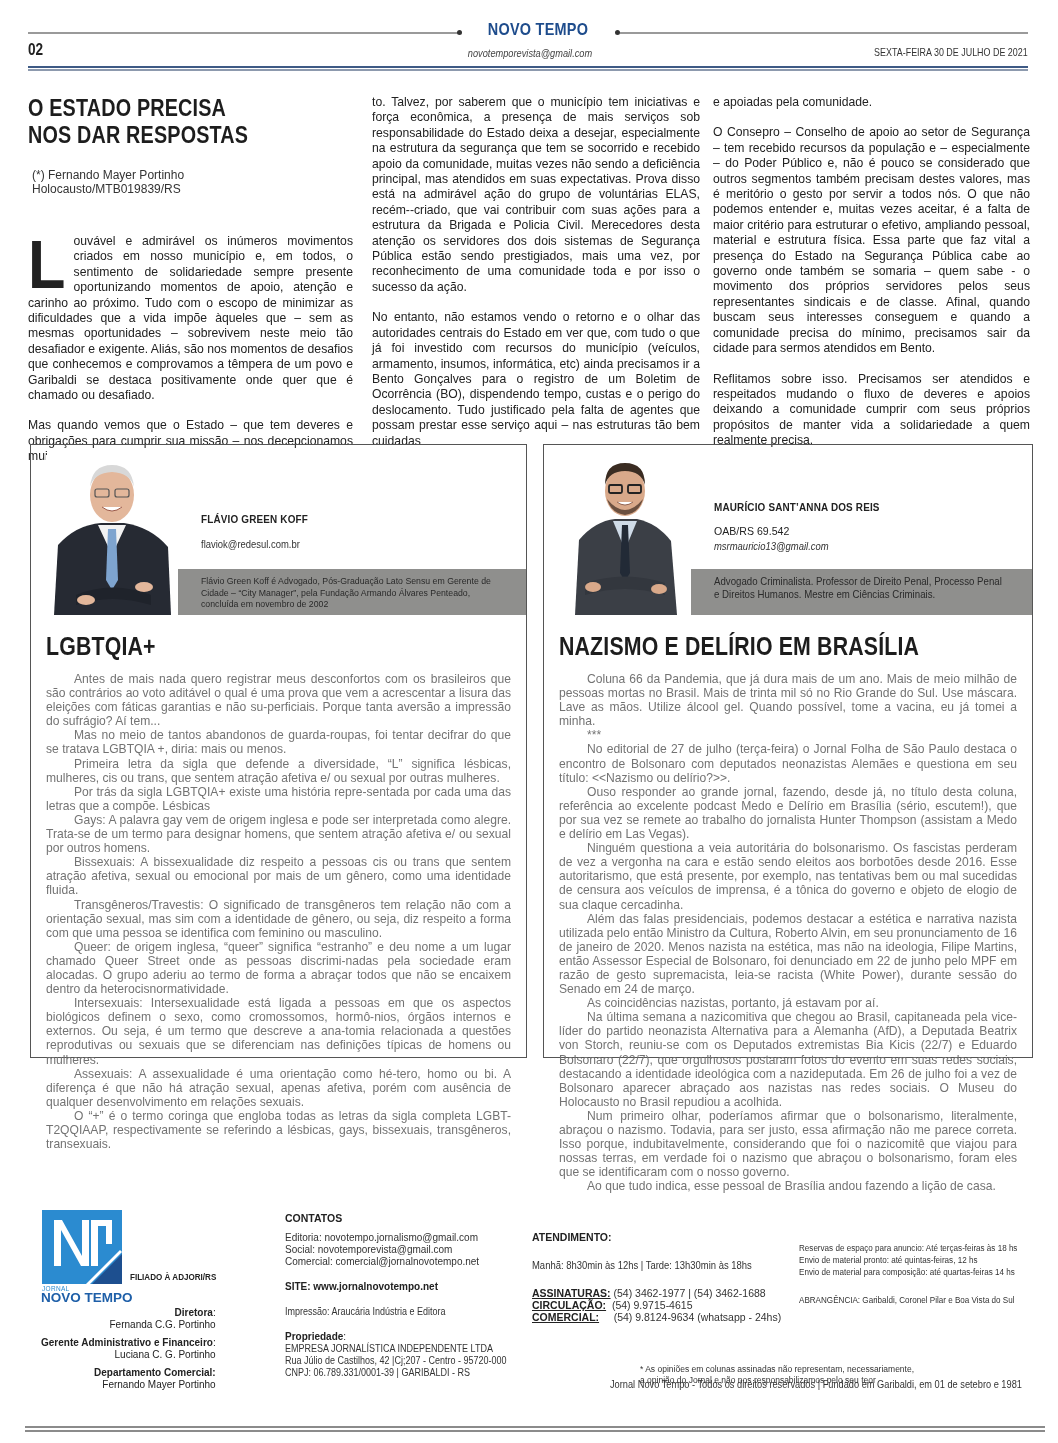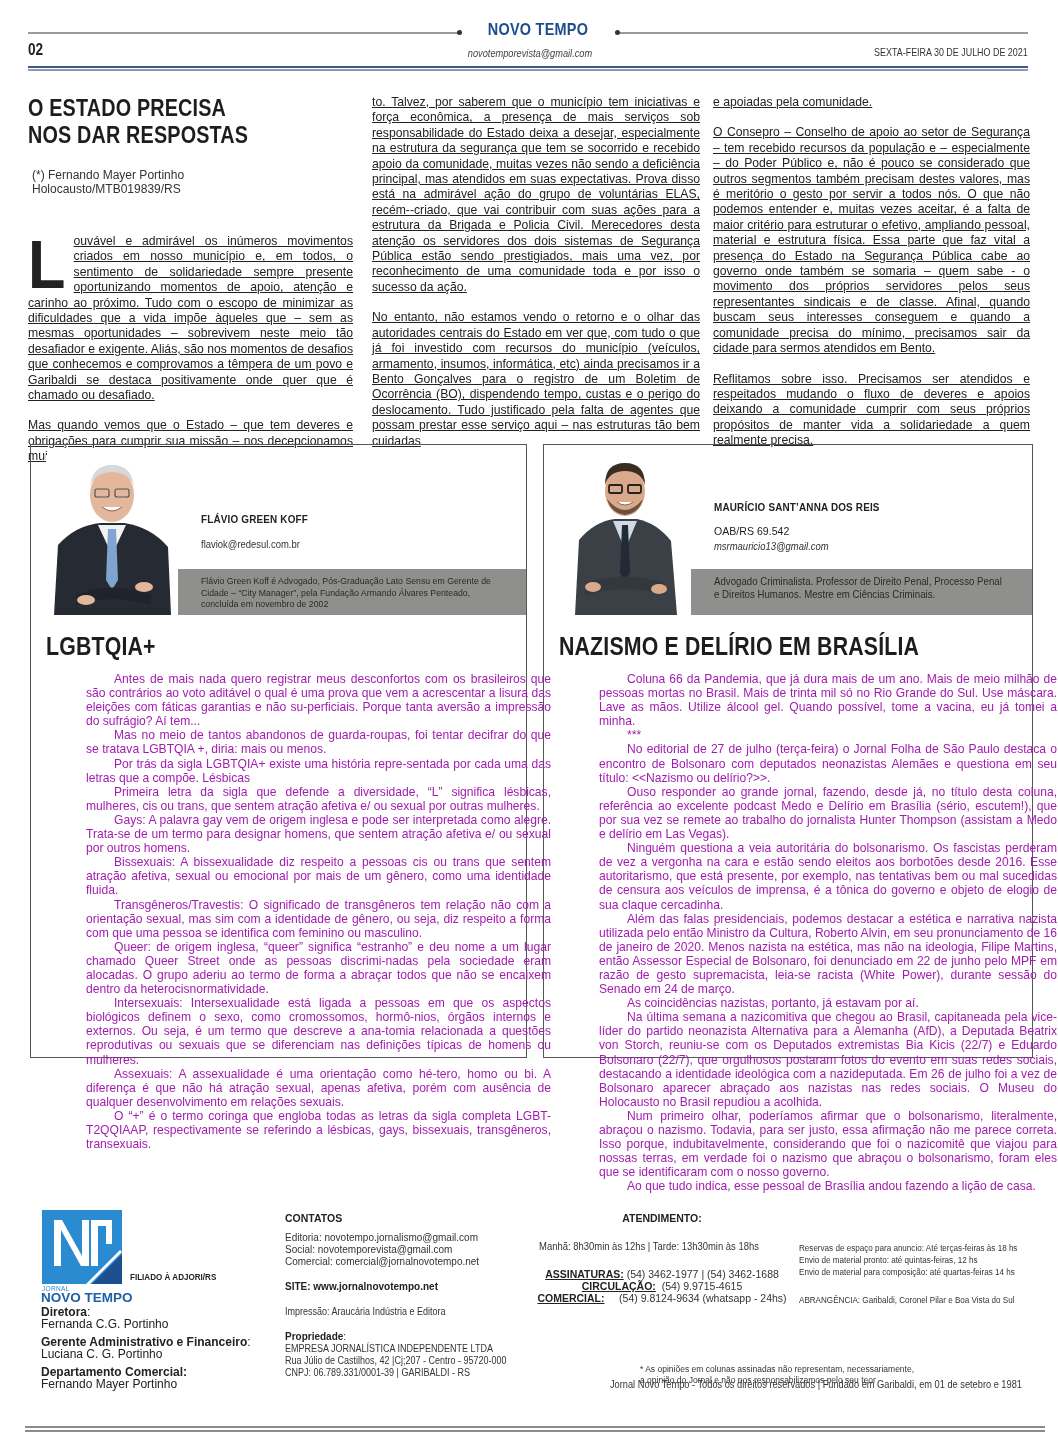--- a/index.html
+++ b/index.html
@@ -21,59 +21,59 @@
   .mh-double { position: absolute; left: 28px; top: 66px; width: 1000px; height: 5px; border-top: 2px solid #3e5a85; border-bottom: 2px solid #8d9aae; }
 
   
   .editorial { position: absolute; left: 28px; top: 95px; width: 1002px; height: 320px; }
   .ed-title { position: absolute; left: 0; top: 0; width: 320px; font-weight: bold; font-size: 23px; line-height: 27px; color: #1d1d1d; transform: scaleX(0.86); transform-origin: left; letter-spacing: 0.2px; }
   .ed-byline { position: absolute; left: 4px; top: 73px; font-size: 12px; line-height: 14px; color: #333; }
   .ed-col { position: absolute; top: 0; font-size: 12.2px; line-height: 15.4px; color: #222; text-align: justify; hyphens: auto; }
   .ed-col.c1 { left: 0; top: 139px; width: 325px; }
   .ed-col.c2 { left: 344px; width: 328px; }
   .ed-col.c3 { left: 685px; width: 317px; }
-  .ed-col p { margin-bottom: 15px; text-decoration: underline; }
+  .ed-col p { margin-bottom: 15px; }
   .dropcap { float: left; font-size: 68px; line-height: 58px; font-weight: bold; color: #222; margin: 1px 6px 0 -2px; height: 60px; font-family: "Liberation Sans", sans-serif; transform: scaleX(0.9); }
 
   
   .colbox { position: absolute; top: 444px; width: 497px; height: 614px; border: 1.5px solid #555; }
   .colbox.left { left: 30px; }
   .colbox.right { left: 543px; width: 490px; }
   .photo { position: absolute; left: 15px; top: 10px; width: 132px; height: 160px; overflow: hidden; }
   .photo svg { width: 100%; height: 100%; display: block; }
   .grayband { position: absolute; left: 15px; top: 124px; right: 0; height: 46px; background: #8f8f8d; }
   .author-name { position: absolute; left: 170px; top: 68px; font-weight: bold; font-size: 11px; color: #222; transform: scaleX(0.9); transform-origin: left; letter-spacing: 0.2px; }
   .author-email { position: absolute; left: 170px; top: 93px; font-size: 10.5px; color: #333; transform: scaleX(0.9); transform-origin: left; }
   .author-bio { position: absolute; left: 170px; top: 130px; width: 330px; font-size: 9.5px; line-height: 11.5px; color: #2a2a2a; transform: scaleX(0.92); transform-origin: left; }
   .col-title { position: absolute; left: 15px; top: 186px; font-weight: bold; font-size: 26px; color: #1d1d1d; transform: scaleX(0.82); transform-origin: left; letter-spacing: 0.2px; white-space: nowrap; }
-  .col-body { position: absolute; left: 15px; top: 227px; width: 465px; font-size: 12.1px; line-height: 14.1px; color: #a21caf; text-align: justify; margin-left: 40px; }
+  .col-body { position: absolute; left: 15px; top: 227px; width: 465px; font-size: 12.1px; line-height: 14.1px; color: #737373; text-align: justify; }
   .col-body p { text-indent: 28px; }
   .colbox.right .author-name { left: 170px; top: 56px; }
   .colbox.right .author-oab { position: absolute; left: 170px; top: 80px; font-size: 11.5px; color: #222; transform: scaleX(0.92); transform-origin: left; }
   .colbox.right .author-email { top: 95px; font-style: italic; }
   .colbox.right .author-bio { top: 130px; font-size: 10.5px; line-height: 13px; width: 320px; }
   .colbox.right .col-body { width: 458px; }
 
   
   .footer { position: absolute; left: 20px; top: 1200px; width: 1030px; height: 240px; }
   .logo { position: absolute; left: 22px; top: 10px; width: 80px; height: 74px; background: #2b8bd0; }
   .logo svg { width: 100%; height: 100%; display: block; }
   .logo-jornal { position: absolute; left: 22px; top: 85px; font-size: 6.5px; color: #2b8bd0; letter-spacing: 0.3px; }
   .logo-name { position: absolute; left: 21px; top: 90px; font-size: 13.5px; font-weight: bold; color: #1e5fa8; }
   .filiado { position: absolute; left: 110px; top: 71px; font-size: 9.5px; font-weight: bold; color: #222; transform: scaleX(0.85); transform-origin: left; }
-  .staff { position: absolute; left: 21px; top: 107px; font-size: 12px; line-height: 11.5px; color: #222; }
+  .staff { position: absolute; left: 21px; top: 107px; font-size: 10px; line-height: 11.5px; color: #222; text-align: right; }
   .staff .role { font-weight: bold; }
   .staff .grp { margin-bottom: 7px; }
   .contacts { position: absolute; left: 265px; top: 12px; width: 260px; font-size: 10px; line-height: 12px; color: #333; }
   .contacts .hd { font-weight: bold; font-size: 10.5px; margin-bottom: 8px; color: #222; }
   .contacts .blk { margin-bottom: 13px; }
   .contacts .site { font-weight: bold; color: #222; }
   .contacts .prop-lbl { font-weight: bold; color: #222; }
   .condensed { transform: scaleX(0.9); transform-origin: left; white-space: nowrap; }
-  .attend { position: absolute; left: 512px; top: 12px; width: 260px; font-size: 10.5px; line-height: 12px; color: #333; text-align: center; }
+  .attend { position: absolute; left: 512px; top: 31px; width: 260px; font-size: 10.5px; line-height: 12px; color: #333; }
   .attend .hd { font-weight: bold; color: #222; margin-bottom: 16px; }
   .attend .hours { margin-bottom: 16px; }
   .attend b { color: #222; text-decoration: underline; }
   .attend .row { white-space: nowrap; }
   .deadlines { position: absolute; left: 779px; top: 42px; width: 260px; font-size: 9.2px; line-height: 12px; color: #333; transform: scaleX(0.88); transform-origin: left; white-space: nowrap; }
   .deadlines .abr { margin-top: 16px; }
   .disclaimer { position: absolute; left: 620px; top: 148px; font-size: 8.5px; line-height: 11px; color: #333; margin-top: 16px; }
   .rights { position: absolute; left: 590px; top: 178px; font-size: 10.5px; color: #333; transform: scaleX(0.88); transform-origin: left; white-space: nowrap; }
   .foot-double { position: absolute; left: 5px; top: 226px; width: 1020px; height: 6px; border-top: 2px solid #8b8b8b; border-bottom: 2px solid #8b8b8b; }
 </style>
@@ -134,22 +134,22 @@
       <ellipse cx="98" cy="132" rx="9" ry="5" fill="#e3b79b"></ellipse>
     </svg>
   </div>
   <div class="author-name">FLÁVIO GREEN KOFF</div>
   <div class="author-email">flaviok@redesul.com.br</div>
   <div class="author-bio">Flávio Green Koff é Advogado, Pós-Graduação Lato Sensu em Gerente de Cidade – “City Manager”, pela Fundação Armando Álvares Penteado, concluída em novembro de 2002</div>
   <h2 class="col-title">LGBTQIA+</h2>
   <div class="col-body">
     <p>Antes de mais nada quero registrar meus desconfortos com os brasileiros que são contrários ao voto aditável o qual é uma prova que vem a acrescentar a lisura das eleições com fáticas garantias e não su-perficiais. Porque tanta aversão a impressão do sufrágio? Aí tem...</p>
     <p>Mas no meio de tantos abandonos de guarda-roupas, foi tentar decifrar do que se tratava LGBTQIA +, diria: mais ou menos.</p>
+    <p>Primeira letra da sigla que defende a diversidade, “L” significa lésbicas, mulheres, cis ou trans, que sentem atração afetiva e/ ou sexual por outras mulheres.</p>
     <p>Por trás da sigla LGBTQIA+ existe uma história repre-sentada por cada uma das letras que a compõe. Lésbicas</p>
-    <p>Primeira letra da sigla que defende a diversidade, “L” significa lésbicas, mulheres, cis ou trans, que sentem atração afetiva e/ ou sexual por outras mulheres.</p>
     <p>Gays: A palavra gay vem de origem inglesa e pode ser interpretada como alegre. Trata-se de um termo para designar homens, que sentem atração afetiva e/ ou sexual por outros homens.</p>
     <p>Bissexuais: A bissexualidade diz respeito a pessoas cis ou trans que sentem atração afetiva, sexual ou emocional por mais de um gênero, como uma identidade fluida.</p>
     <p>Transgêneros/Travestis: O significado de transgêneros tem relação não com a orientação sexual, mas sim com a identidade de gênero, ou seja, diz respeito a forma com que uma pessoa se identifica com feminino ou masculino.</p>
     <p>Queer: de origem inglesa, “queer” significa “estranho” e deu nome a um lugar chamado Queer Street onde as pessoas discrimi-nadas pela sociedade eram alocadas. O grupo aderiu ao termo de forma a abraçar todos que não se encaixem dentro da heterocisnormatividade.</p>
     <p>Intersexuais: Intersexualidade está ligada a pessoas em que os aspectos biológicos definem o sexo, como cromossomos, hormô-nios, órgãos internos e externos. Ou seja, é um termo que descreve a ana-tomia relacionada a questões reprodutivas ou sexuais que se diferenciam nas definições típicas de homens ou mulheres.</p>
     <p>Assexuais: A assexualidade é uma orientação como hé-tero, homo ou bi. A diferença é que não há atração sexual, apenas afetiva, porém com ausência de qualquer desenvolvimento em relações sexuais.</p>
     <p>O “+” é o termo coringa que engloba todas as letras da sigla completa LGBT-T2QQIAAP, respectivamente se referindo a lésbicas, gays, bissexuais, transgêneros, transexuais.</p>
   </div>
 </section>
 

